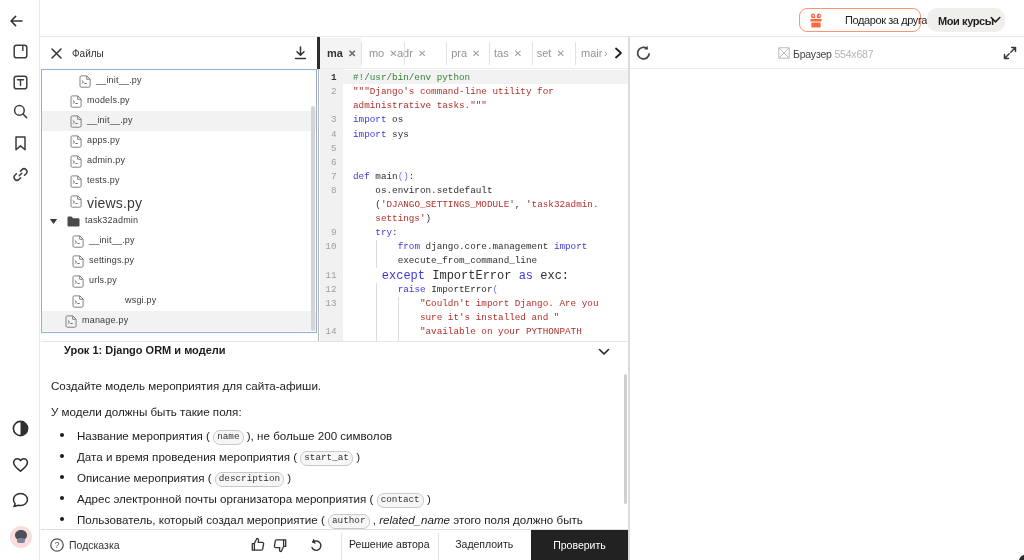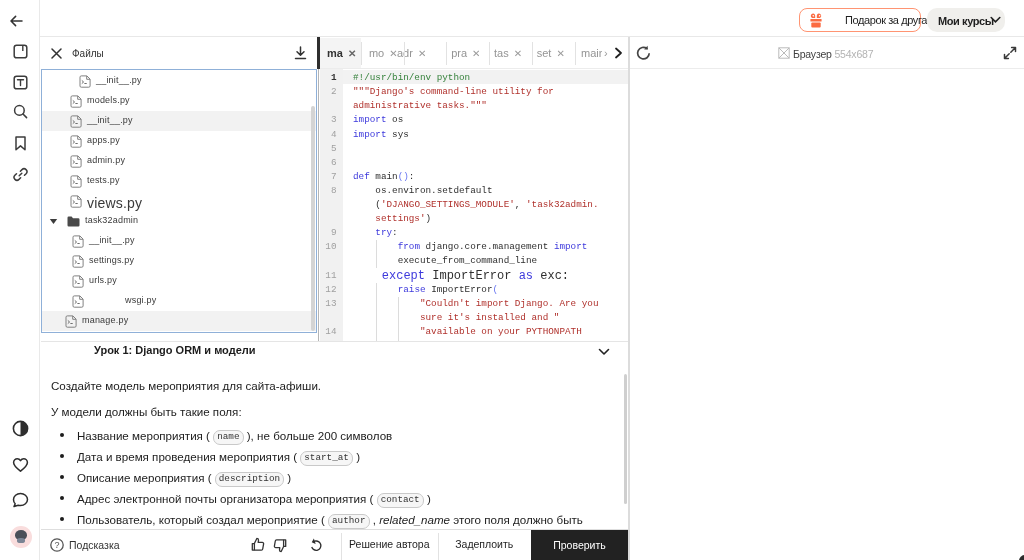--- a/index.html
+++ b/index.html
@@ -270,21 +270,21 @@
 <div class="abs mono" style="left:353px; top:198.05px; height:14.1px; line-height:14.1px; font-size:9.3px; white-space:pre;"><span style="color:#2f2f2f">    (</span><span style="color:#b0312c">'DJANGO_SETTINGS_MODULE'</span><span style="color:#2f2f2f">, </span><span style="color:#b0312c">'task32admin.</span></div>
 <div class="abs mono" style="left:353px; top:212.15px; height:14.1px; line-height:14.1px; font-size:9.3px; white-space:pre;"><span style="color:#b0312c">    settings'</span><span style="color:#2f2f2f">)</span></div>
 <div class="abs mono" style="left:353px; top:226.25px; height:14.1px; line-height:14.1px; font-size:9.3px; white-space:pre;"><span style="color:#2f2f2f">    </span><span style="color:#3d39dc">try</span><span style="color:#2f2f2f">:</span></div>
 <div class="abs mono" style="left:353px; top:240.35px; height:14.1px; line-height:14.1px; font-size:9.3px; white-space:pre;"><span style="color:#2f2f2f">        </span><span style="color:#3d39dc">from</span><span style="color:#2f2f2f"> django.core.management </span><span style="color:#3d39dc">import</span></div>
 <div class="abs mono" style="left:353px; top:254.45px; height:14.1px; line-height:14.1px; font-size:9.3px; white-space:pre;"><span style="color:#2f2f2f">        execute_from_command_line</span></div>
 <div class="abs mono" style="left:353px; top:268.55px; height:14.1px; line-height:14.1px; font-size:12px; white-space:pre;"><span style="color:#2f2f2f">    </span><span style="color:#3d39dc">except</span><span style="color:#2f2f2f"> ImportError </span><span style="color:#3d39dc">as</span><span style="color:#2f2f2f"> exc:</span></div>
 <div class="abs mono" style="left:353px; top:282.65px; height:14.1px; line-height:14.1px; font-size:9.3px; white-space:pre;"><span style="color:#2f2f2f">        </span><span style="color:#3d39dc">raise</span><span style="color:#2f2f2f"> ImportError</span><span style="color:#6876f1">(</span></div>
 <div class="abs mono" style="left:353px; top:296.75px; height:14.1px; line-height:14.1px; font-size:9.3px; white-space:pre;"><span style="color:#b0312c">            "Couldn't import Django. Are you</span></div>
 <div class="abs mono" style="left:353px; top:310.85px; height:14.1px; line-height:14.1px; font-size:9.3px; white-space:pre;"><span style="color:#b0312c">            sure it's installed and "</span></div>
 <div class="abs mono" style="left:353px; top:324.95px; height:14.1px; line-height:14.1px; font-size:9.3px; white-space:pre;"><span style="color:#b0312c">            "available on your PYTHONPATH</span></div>
-<div class="abs" style="left:64px; top:343.5px; font-size:11px; font-weight:bold; color:#1c1c1c;margin-left:30px;">Урок 1: Django ORM и модели</div>
+<div class="abs" style="left:64px; top:343.5px; font-size:11px; font-weight:bold; color:#1c1c1c;">Урок 1: Django ORM и модели</div>
 <svg class="abs" style="left:598px; top:348px;" width="12" height="8" viewBox="0 0 12 8">
     <path d="M1.5 1.5 L6 6 L10.5 1.5" fill="none" stroke="#222" stroke-width="1.6" stroke-linecap="round" stroke-linejoin="round"></path>
   </svg>
 <div class="abs" style="left:51px; top:378.5px; font-size:11.6px; color:#1c1c1c;">Создайте модель мероприятия для сайта-афиши.</div>
 <div class="abs" style="left:51px; top:405px; font-size:11.6px; color:#1c1c1c;">У модели должны быть такие поля:</div>
 <div class="abs" style="left:60px; top:429px; width:560px; font-size:11.6px; color:#1c1c1c; white-space:nowrap;"><span style="display:inline-block; width:4px; height:4px; border-radius:50%; background:#1c1c1c; vertical-align:3px; margin-right:13px;"></span>Название мероприятия (&nbsp;<span class="pill">name</span>&nbsp;), не больше 200 символов</div>
 <div class="abs" style="left:60px; top:450px; width:560px; font-size:11.6px; color:#1c1c1c; white-space:nowrap;"><span style="display:inline-block; width:4px; height:4px; border-radius:50%; background:#1c1c1c; vertical-align:3px; margin-right:13px;"></span>Дата и время проведения мероприятия (&nbsp;<span class="pill">start_at</span>&nbsp;)</div>
 <div class="abs" style="left:60px; top:471px; width:560px; font-size:11.6px; color:#1c1c1c; white-space:nowrap;"><span style="display:inline-block; width:4px; height:4px; border-radius:50%; background:#1c1c1c; vertical-align:3px; margin-right:13px;"></span>Описание мероприятия (&nbsp;<span class="pill">description</span>&nbsp;)</div>
 <div class="abs" style="left:60px; top:492px; width:560px; font-size:11.6px; color:#1c1c1c; white-space:nowrap;"><span style="display:inline-block; width:4px; height:4px; border-radius:50%; background:#1c1c1c; vertical-align:3px; margin-right:13px;"></span>Адрес электронной почты организатора мероприятия (&nbsp;<span class="pill">contact</span>&nbsp;)</div>
 <div class="abs" style="left:60px; top:513px; width:560px; font-size:11.6px; color:#1c1c1c; white-space:nowrap;"><span style="display:inline-block; width:4px; height:4px; border-radius:50%; background:#1c1c1c; vertical-align:3px; margin-right:13px;"></span>Пользователь, который создал мероприятие (&nbsp;<span class="pill">author</span>&nbsp;, <i>related_name</i> этого поля должно быть</div>

